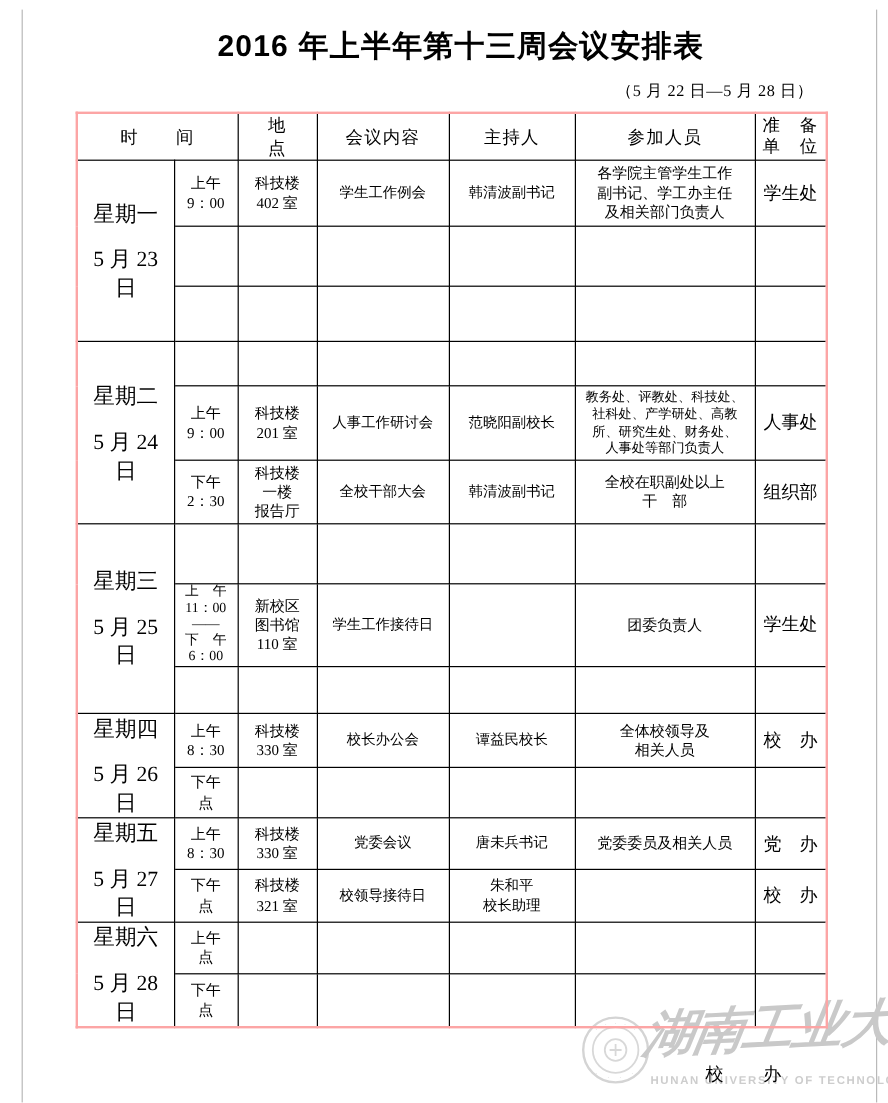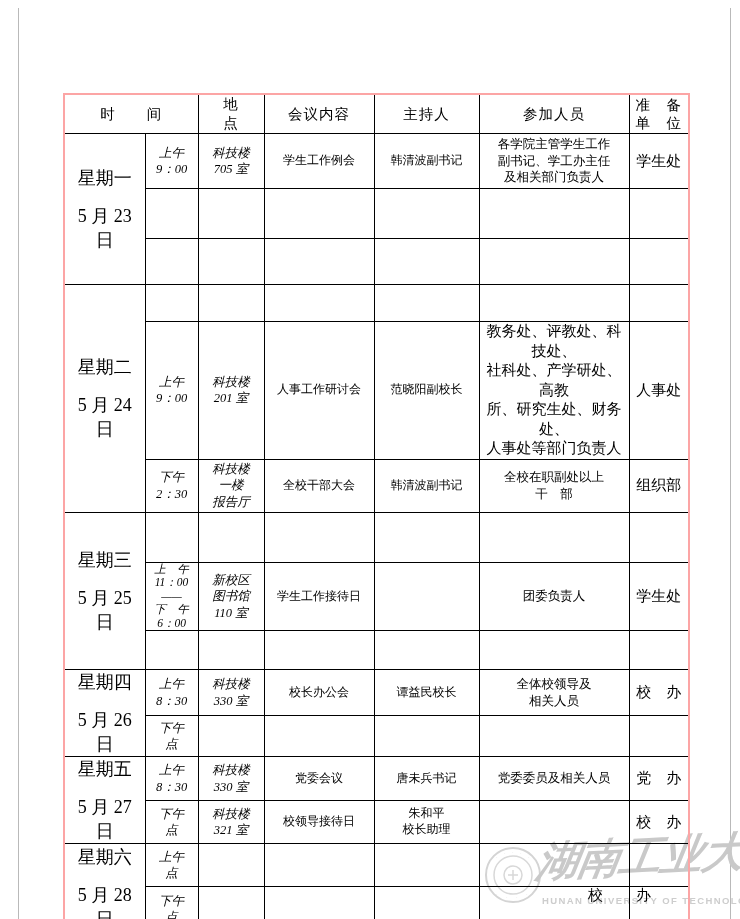--- a/index.html
+++ b/index.html
@@ -27,25 +27,25 @@
   }
   .sched th, .sched td {
     border:1px solid #000; padding:0 2px; text-align:center; vertical-align:middle;
     font-weight:normal; overflow:hidden; background:transparent;
   }
   .sched thead th { font-size:14.5px; height:38px; letter-spacing:1px; }
   .sched thead .hdr-unit div { line-height:1.25;font-family:Liberation Serif, serif; }
 
   .c-day { font-size:18px; }
   .c-day .d1 { margin-bottom:14px; }
-  .c-time, .c-place { font-size:12.5px; line-height:1.3;font-style:italic; }
+  .c-time, .c-place { font-size:12.5px; line-height:1.3; }
   .c-time.tall { font-size:11.5px; line-height:1.18; }
   .c-content, .c-host { font-size:12px; line-height:1.3;margin-left:16px; }
   .c-part { font-size:12.5px; line-height:1.32;margin-top:32px; }
-  .c-part.small { font-size:15px; line-height:1.3;font-family:Liberation Serif, serif; }
+  .c-part.small { font-size:11px; line-height:1.3;font-family:Liberation Serif, serif; }
   .c-unit { font-size:15px; }
 
   .footer-unit {
     position:absolute; left:588px; top:886px; font-size:15px; z-index:4; letter-spacing:1px;
   }
 
   .watermark { position:absolute; left:482px; top:836px; width:260px; height:80px; z-index:1; }
   .wm-seal { position:absolute; left:2px; top:10px; }
   .wm-name {
     position:absolute; left:56px; top:-8px; white-space:nowrap;
@@ -59,20 +59,22 @@
     font-family:"Liberation Sans", sans-serif;
   }
 </style>
 </head>
 <body>
 
 <div class="page">
   <div class="edge edge-left"></div>
   <div class="edge edge-right"></div>
 
+  <div class="title">2016 年上半年第十三周会议安排表</div>
+  <div class="daterange">（5 月 22 日—5 月 28 日）</div>
 
   <div class="watermark">
     <svg class="wm-seal" width="58" height="58" viewBox="0 0 58 58">
       <circle cx="29" cy="29" r="27" fill="none" stroke="#d4d4d4" stroke-width="2"></circle>
       <circle cx="29" cy="29" r="19" fill="none" stroke="#d8d8d8" stroke-width="1.5"></circle>
       <circle cx="29" cy="29" r="9" fill="none" stroke="#d8d8d8" stroke-width="1.5"></circle>
       <path d="M24 29 h10 M29 24 v10" stroke="#d8d8d8" stroke-width="1.5" fill="none"></path>
       <g fill="#d4d4d4" font-size="5" font-family="Liberation Sans, sans-serif">
         <text x="12" y="13">·</text>
           <text x="20" y="9">·</text>
@@ -117,21 +119,21 @@
           <td class="c-day" rowspan="3">
             <div class="d1">星期一</div>
             <div class="d2">5 月 23 日</div>
           </td>
           <td class="c-time">
             <div>上午</div>
             <div>9：00</div>
           </td>
           <td class="c-place">
             <div>科技楼</div>
-            <div>705 室</div>
+            <div>402 室</div>
           </td>
           <td class="c-content">学生工作例会</td>
           <td class="c-host">
             <div>韩清波副书记</div>
           </td>
           <td class="c-part">
             <div>各学院主管学生工作</div>
             <div>副书记、学工办主任</div>
             <div>及相关部门负责人</div>
           </td>

